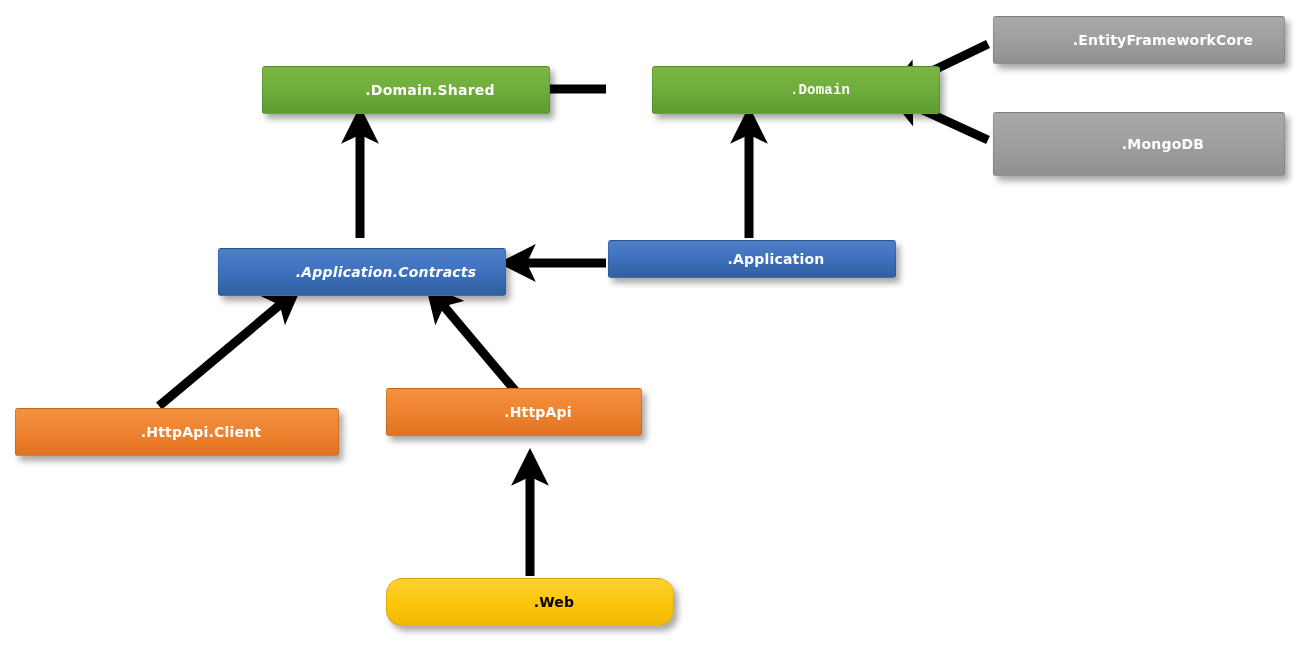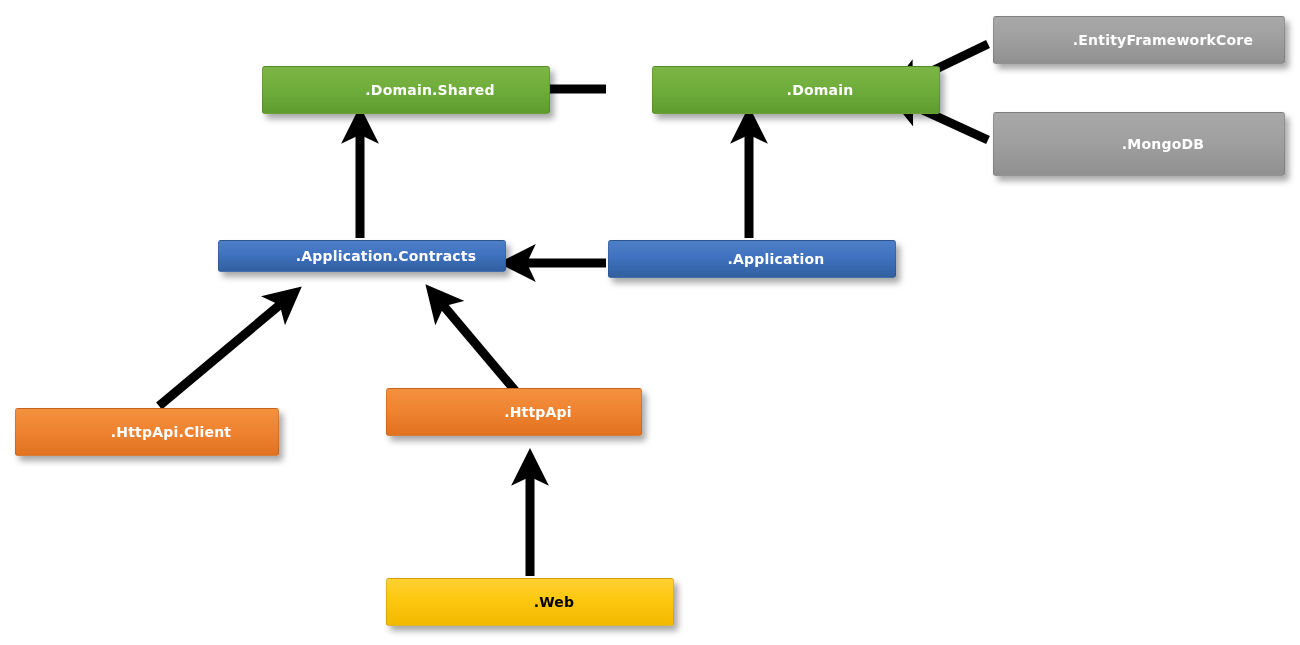--- a/index.html
+++ b/index.html
@@ -87,39 +87,39 @@
         <line x1="159" y1="406" x2="288" y2="298" stroke="#000000" stroke-width="9" marker-end="url(#arrowhead)"></line>
         <line x1="528" y1="406" x2="437" y2="298" stroke="#000000" stroke-width="9" marker-end="url(#arrowhead)"></line>
         <line x1="530" y1="576" x2="530" y2="466" stroke="#000000" stroke-width="9" marker-end="url(#arrowhead)"></line>
       </g>
   </svg>
 
   <div id="nodes-layer">
       <div class="node green" style="left: 218px; top: 66px; width: 288px; height: 48px; color: rgb(255, 255, 255);">
         <span class="node-label">.Domain.Shared</span>
       </div>
-      <div class="node green" style="left: 608px; top: 66px; width: 288px; height: 48px; color: rgb(255, 255, 255);">
+      <div class="node green" style="left: 608px; top: 66px; width: 288px; height: 48px; color: rgb(255, 255, 255); font-family: Liberation Mono, monospace;">
         <span class="node-label">.Domain</span>
       </div>
       <div class="node gray" style="left: 993px; top: 16px; width: 292px; height: 48px; color: rgb(255, 255, 255);">
         <span class="node-label">.EntityFrameworkCore</span>
       </div>
       <div class="node gray" style="left: 993px; top: 112px; width: 292px; height: 64px; color: rgb(255, 255, 255);">
         <span class="node-label">.MongoDB</span>
       </div>
-      <div class="node blue" style="left: 218px; top: 240px; width: 288px; height: 32px; color: rgb(255, 255, 255);">
+      <div class="node blue" style="left: 218px; top: 248px; width: 288px; height: 48px; color: rgb(255, 255, 255); font-style: italic;">
         <span class="node-label">.Application.Contracts</span>
       </div>
       <div class="node blue" style="left: 608px; top: 240px; width: 288px; height: 38px; color: rgb(255, 255, 255);">
         <span class="node-label">.Application</span>
       </div>
-      <div class="node orange" style="left: 15px; top: 408px; width: 264px; height: 48px; color: rgb(255, 255, 255);">
+      <div class="node orange" style="left: 15px; top: 408px; width: 324px; height: 48px; color: rgb(255, 255, 255);">
         <span class="node-label">.HttpApi.Client</span>
       </div>
       <div class="node orange" style="left: 386px; top: 388px; width: 256px; height: 48px; color: rgb(255, 255, 255);">
         <span class="node-label">.HttpApi</span>
       </div>
-      <div class="node yellow" style="left: 386px; top: 578px; width: 288px; height: 48px; color: rgb(0, 0, 0);">
+      <div class="node yellow" style="left: 386px; top: 578px; width: 288px; height: 48px; color: rgb(0, 0, 0); border-radius: 16px;">
         <span class="node-label">.Web</span>
       </div>
     </div>
 
 </div>
 
 </body></html>

